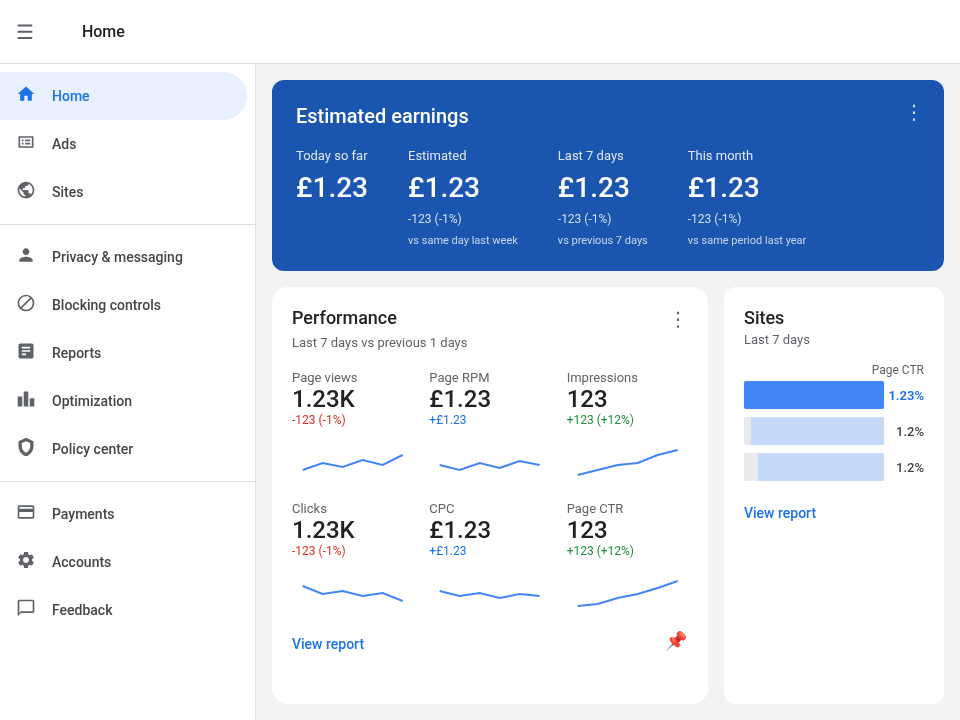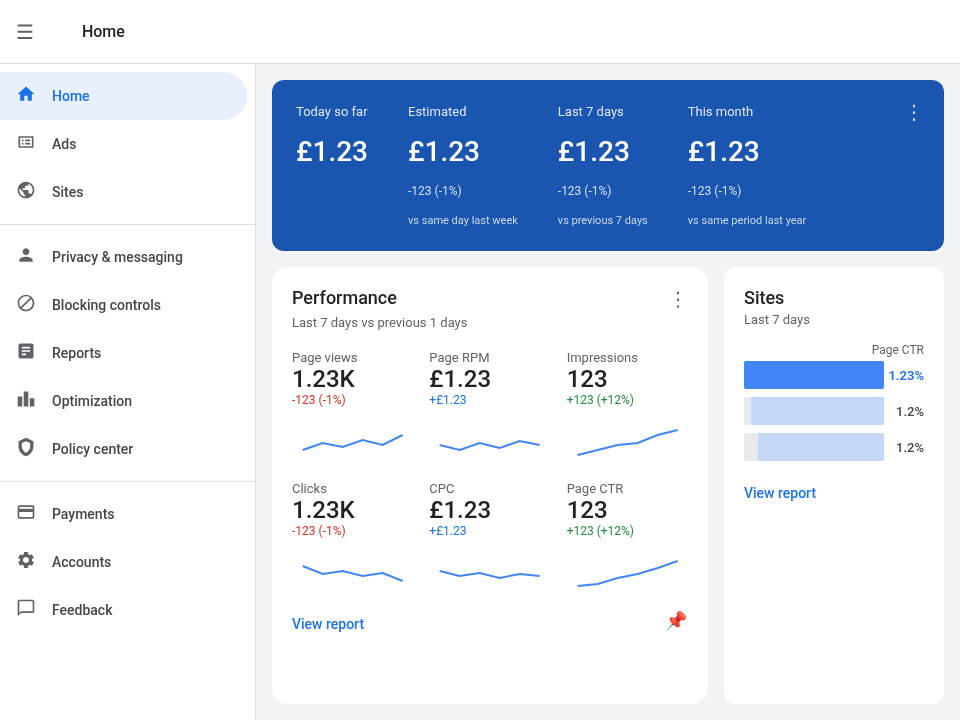--- a/index.html
+++ b/index.html
@@ -120,21 +120,21 @@
       font-weight: 500;
       margin-bottom: 20px;
     }
     .earnings-metrics {
       display: flex;
       gap: 40px;
     }
     .earnings-metric {
       display: flex;
       flex-direction: column;
-      gap: 16px;
+      gap: 8px;
     }
     .earnings-metric-label {
       font-size: 13px;
       opacity: 0.85;
     }
     .earnings-metric-value {
       font-size: 28px;
       font-weight: 500;
     }
     .earnings-metric-change {
@@ -418,20 +418,21 @@
           </svg>
       </span>
       <span>Feedback</span>
     </div>
   </nav>
 
   <div class="content">
 
     <div class="earnings-card">
       <span class="earnings-more">⋮</span>
+      <div class="earnings-title">Estimated earnings</div>
       <div class="earnings-metrics">
         <div class="earnings-metric">
           <span class="earnings-metric-label">Today so far</span>
           <span class="earnings-metric-value">£1.23</span>
         </div>
         <div class="earnings-metric">
           <span class="earnings-metric-label">Estimated</span>
           <span class="earnings-metric-value">£1.23</span>
           <span class="earnings-metric-change">-123 (-1%)</span>
           <span class="earnings-metric-compare">vs same day last week</span>

